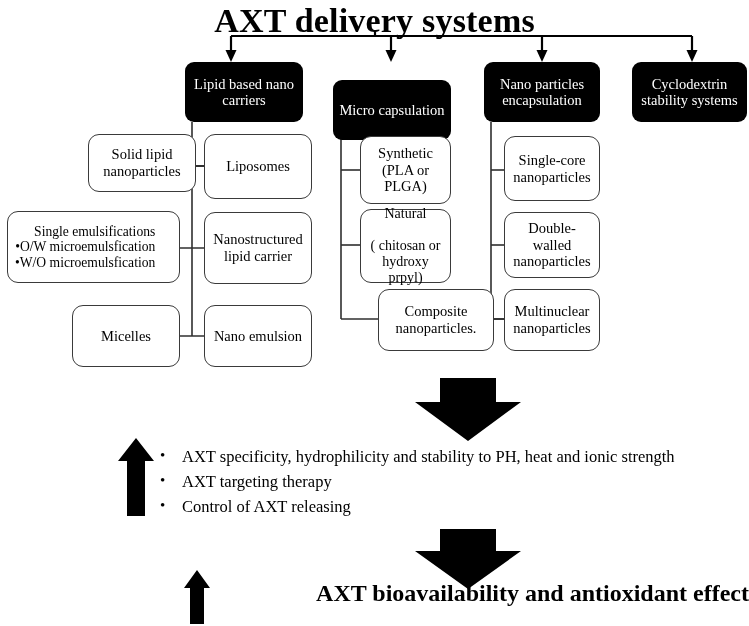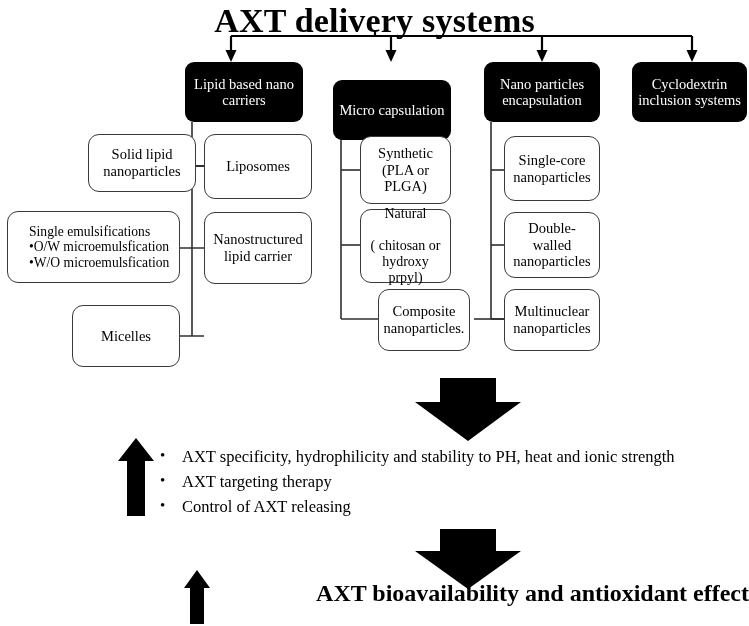--- a/index.html
+++ b/index.html
@@ -11,21 +11,21 @@
   .title-main{position:absolute;left:0;top:2px;width:749px;text-align:center;
     font-size:34px;font-weight:bold;letter-spacing:.2px;}
 
   .bbox{position:absolute;background:#000;color:#fff;border-radius:9px;
     display:flex;align-items:center;justify-content:center;text-align:center;
     font-size:14.5px;line-height:1.12;padding:2px 4px;box-sizing:border-box;}
 
   .wbox{position:absolute;background:#fff;color:#000;border:1.3px solid #3a3a3a;
     border-radius:11px;display:flex;align-items:center;justify-content:center;
     text-align:center;font-size:14.5px;line-height:1.14;padding:2px 4px;box-sizing:border-box;}
-  .wbox.left-al{justify-content:flex-start;text-align:left;padding-left:21px;}
+  .wbox.left-al{justify-content:flex-start;text-align:right;padding-left:7px;}
 
   .bullets{position:absolute;left:160px;top:444px;width:585px;font-size:16.5px;line-height:1.52;}
   .bullets .row{display:flex;align-items:flex-start;}
   .bullets .dot{width:22px;flex:0 0 22px;text-align:left;font-size:15px;line-height:1.52;}
   .bullets .txt{flex:1 1 auto;}
 
   .title-bottom{position:absolute;left:205px;top:580px;width:544px;text-align:right;
     font-size:24px;font-weight:bold;}
 </style>
 </head>
@@ -98,47 +98,50 @@
   <div class="bbox" style="left:185px;top:62px;width:118px;height:60px;">
     <span>Lipid based nano carriers</span>
   </div>
   <div class="bbox" style="left:333px;top:62px;width:118px;height:60px;margin-top:18px;">
     <span>Micro capsulation</span>
   </div>
   <div class="bbox" style="left:484px;top:62px;width:116px;height:60px;">
     <span>Nano particles encapsulation</span>
   </div>
   <div class="bbox" style="left:632px;top:62px;width:115px;height:60px;">
-    <span>Cyclodextrin inclusion systems</span>
+    <span>Cyclodextrin stability systems</span>
   </div>
 
   <div class="wbox" style="left:88px;top:134px;width:108px;height:58px;">
     <span>Solid lipid nanoparticles</span>
   </div>
   <div class="wbox left-al" style="left:7px;top:211px;width:173px;height:72px;font-size:13.6px;">
     <span>Single emulsifications<br>•O/W microemulsfication<br>•W/O microemulsfication</span>
   </div>
   <div class="wbox" style="left:72px;top:305px;width:108px;height:62px;">
     <span>Micelles</span>
   </div>
 
   <div class="wbox" style="left:204px;top:134px;width:108px;height:65px;">
     <span>Liposomes</span>
   </div>
   <div class="wbox" style="left:204px;top:212px;width:108px;height:72px;">
     <span>Nanostructured lipid carrier</span>
   </div>
+  <div class="wbox" style="left:204px;top:305px;width:108px;height:62px;">
+    <span>Nano emulsion</span>
+  </div>
 
   <div class="wbox" style="left:360px;top:136px;width:91px;height:68px;">
     <span>Synthetic<br>(PLA or<br>PLGA)</span>
   </div>
   <div class="wbox" style="left:360px;top:209px;width:91px;height:74px;font-size:14px;">
     <span>Natural<br><br>( chitosan or<br>hydroxy prpyl)</span>
   </div>
-  <div class="wbox" style="left:378px;top:289px;width:92px;height:62px;">
+  <div class="wbox" style="left:378px;top:289px;width:116px;height:62px;">
     <span>Composite nanoparticles.</span>
   </div>
 
   <div class="wbox" style="left:504px;top:136px;width:96px;height:65px;justify-content:flex-end;">
     <span>Single-core nanoparticles</span>
   </div>
   <div class="wbox" style="left:504px;top:212px;width:96px;height:66px;">
     <span>Double-walled nanoparticles</span>
   </div>
   <div class="wbox" style="left:504px;top:289px;width:96px;height:62px;">

